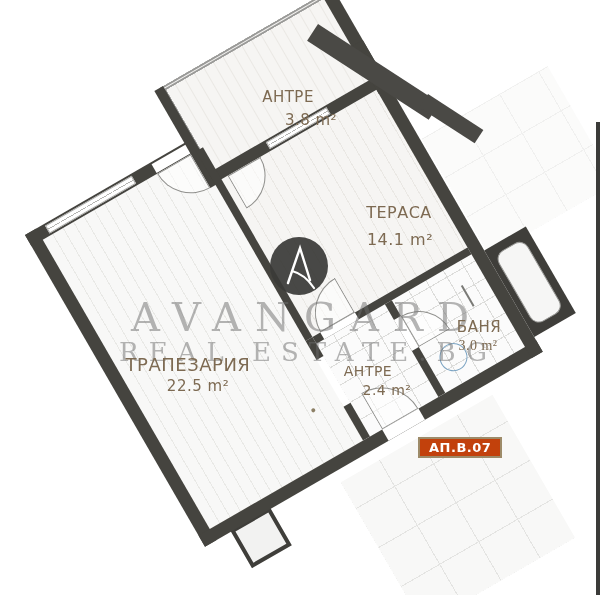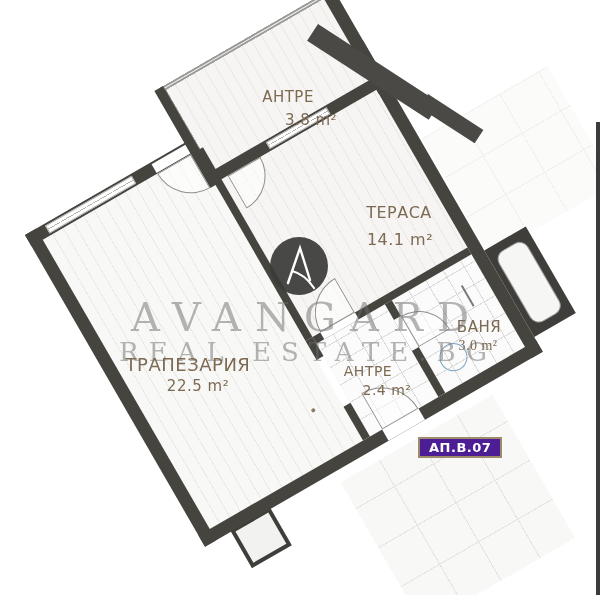--- a/index.html
+++ b/index.html
@@ -28,21 +28,21 @@
   .blue{background:#aecde2;border:1px solid #8fb4cf;}
   .outline{background:rgba(255,255,255,.25);border:1px solid #b3a78e;}
   .grid-faint{background-color:#f8f8f7;
         background-image:repeating-linear-gradient(0deg,transparent 0 44px,#e4e4e2 44px 45px),
                          repeating-linear-gradient(90deg,transparent 0 44px,#e4e4e2 44px 45px);
         z-index:0;}
 
   
   .lbl{position:absolute;transform:translate(-50%,-50%);white-space:nowrap;
        color:#7d6a52;z-index:10;letter-spacing:.5px;}
-  .badge{position:absolute;z-index:10;background:#4c1d95;border:2px solid #9d8b69;
+  .badge{position:absolute;z-index:10;background:#c2410c;border:2px solid #9d8b69;
          color:#ffffff;font-size:13px;font-weight:bold;padding:1px 9px;letter-spacing:.5px;}
   .wm{position:absolute;transform:translate(-50%,-50%);white-space:nowrap;z-index:9;
       font-family:"DejaVu Serif",serif;color:rgba(108,108,108,.5);}
   .logo{position:absolute;z-index:9;}
   .edge-strip{position:absolute;background:#3b3b39;z-index:5;}
   .nb-band{position:absolute;background:#4a4945;z-index:2;}
 </style>
 </head>
 <body>
 

